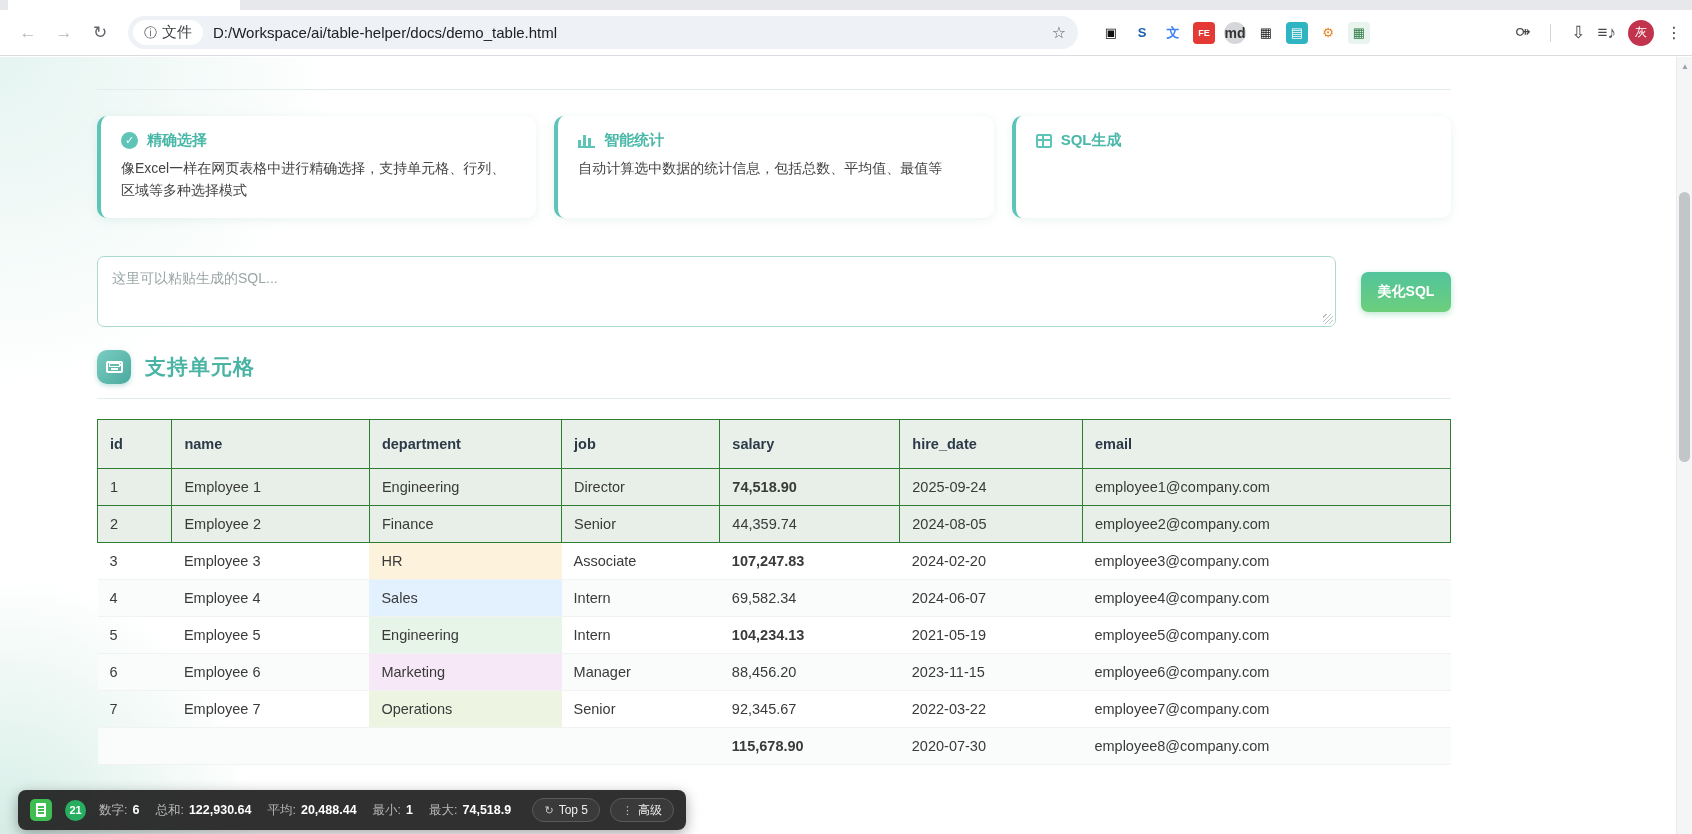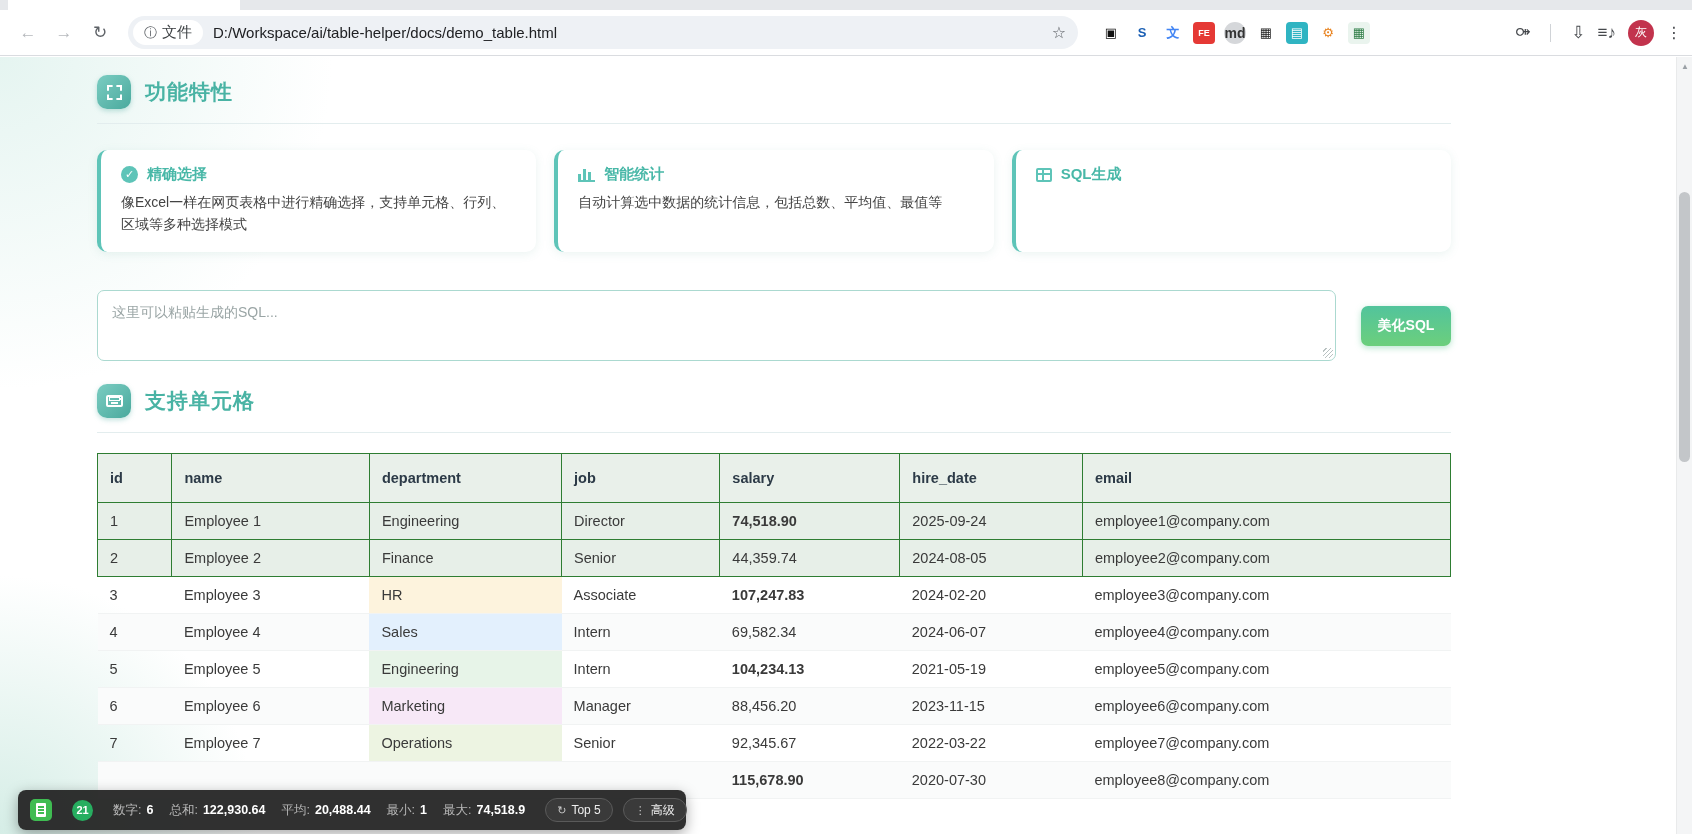--- a/index.html
+++ b/index.html
@@ -71,21 +71,21 @@
   .emp-table { width:100%; border-collapse:collapse; margin-top:20px; table-layout:fixed; }
   .emp-table th { background:#e9f0ea; border:1.5px solid #2e7d32; font-size:14.5px; font-weight:bold; color:#2c3a47; text-align:left; padding:16px 12px; height:40px; }
   .emp-table td { font-size:14.5px; color:#3a3a3a; padding:0 12px; height:37px; border-bottom:1px solid #f1f3f3; }
   .emp-table tr.selected td { background:#e7efe8; border:1.5px solid #2e7d32; }
   .emp-table tr.even td { background:#fafbfb; }
   .sal-green { color:#1e7d38; font-weight:bold; }
   .sal-orange { color:#e8930f; }
   .sal-red { color:#d44d4d; }
 
   
-  .statsbar { position:absolute; left:18px; top:733px; width:668px; height:40px; background:rgba(32,32,32,.93); border-radius:8px; box-shadow:0 4px 14px rgba(0,0,0,.35); display:flex; align-items:center; padding:0 12px; gap:20px; z-index:5; }
+  .statsbar { position:absolute; left:18px; top:733px; width:668px; height:40px; background:rgba(32,32,32,.93); border-radius:8px; box-shadow:0 4px 14px rgba(0,0,0,.35); display:flex; align-items:center; padding:0 12px; gap:13px; z-index:5; }
   .file-ic { width:22px; height:22px; border-radius:5px; background:#3fbc52; position:relative; flex:none; }
   .file-ic:before { content:""; position:absolute; left:6px; top:4px; width:10px; height:14px; background:#fff; border-radius:1px; }
   .file-ic:after { content:""; position:absolute; left:8px; top:7px; width:6px; height:1.5px; background:#3fbc52; box-shadow:0 3px 0 #3fbc52, 0 6px 0 #3fbc52; }
   .count-badge { width:21px; height:21px; border-radius:50%; background:#27ae60; color:#fff; font-size:11px; font-weight:bold; display:flex; align-items:center; justify-content:center; flex:none; }
   .stat-item { display:flex; align-items:center; gap:5px; white-space:nowrap; }
   .stat-label { font-size:12.5px; color:#b8b8b8; }
   .stat-value { font-size:12.5px; color:#fff; font-weight:bold; }
   .sb-btns { margin-left:auto; display:flex; gap:10px; }
   .sb-btn { height:24px; background:#3a3a3a; border:1px solid #5a5a5a; border-radius:12px; color:#eee; font-size:12px; display:flex; align-items:center; gap:5px; padding:0 11px; cursor:pointer; white-space:nowrap; }
   .sb-btn .bic { font-size:11px; color:#ccc; }
@@ -138,26 +138,20 @@
       <span class="glyph-ic">⇩</span>
       <span class="glyph-ic">≡♪</span>
       <span class="avatar">灰</span>
       <span class="menu-ic">⋮</span>
     </div>
   </div>
 
   <div class="page">
     <div class="content">
 
-      <div class="sec-head">
-        <span class="sec-ic">
-            <span class="dash-sq"></span>
-          </span>
-        <span class="sec-title">功能特性</span>
-      </div>
       <div class="sec-divider"></div>
 
       <div class="cards">
           <div class="card">
             <div class="card-head">
               <span class="ic-check">✓</span>
               <span class="card-title">精确选择</span>
             </div>
             <div class="card-desc">像Excel一样在网页表格中进行精确选择，支持单元格、行列、区域等多种选择模式</div>
           </div>

